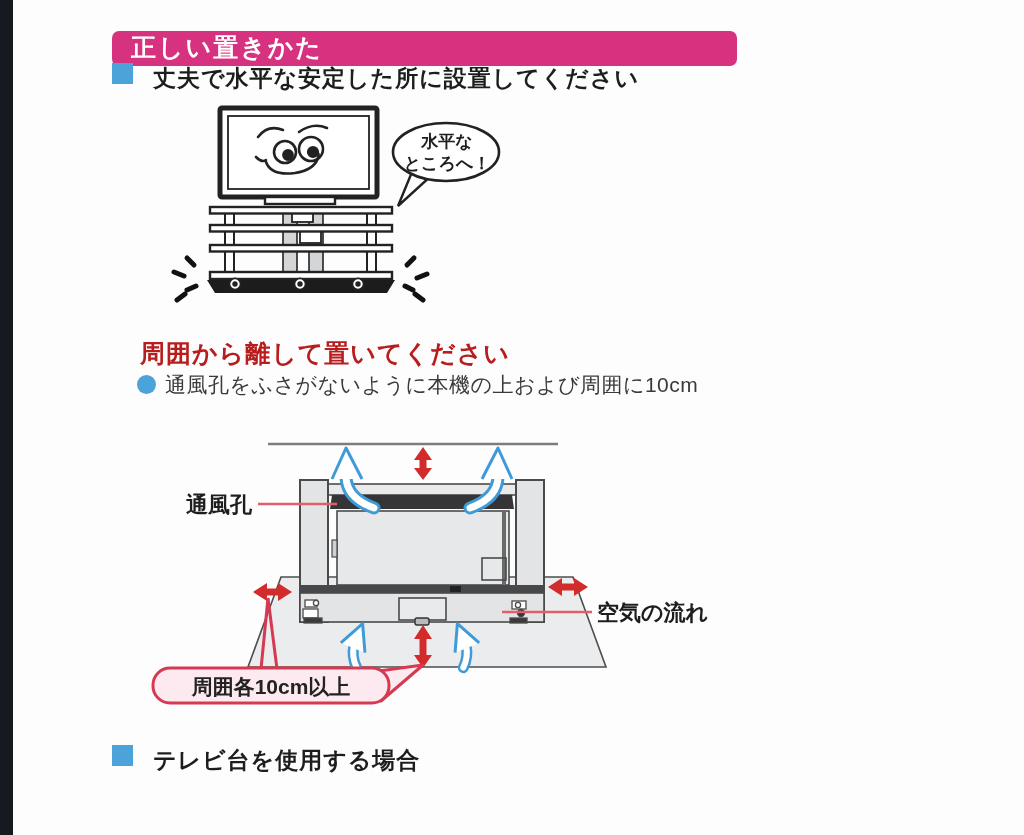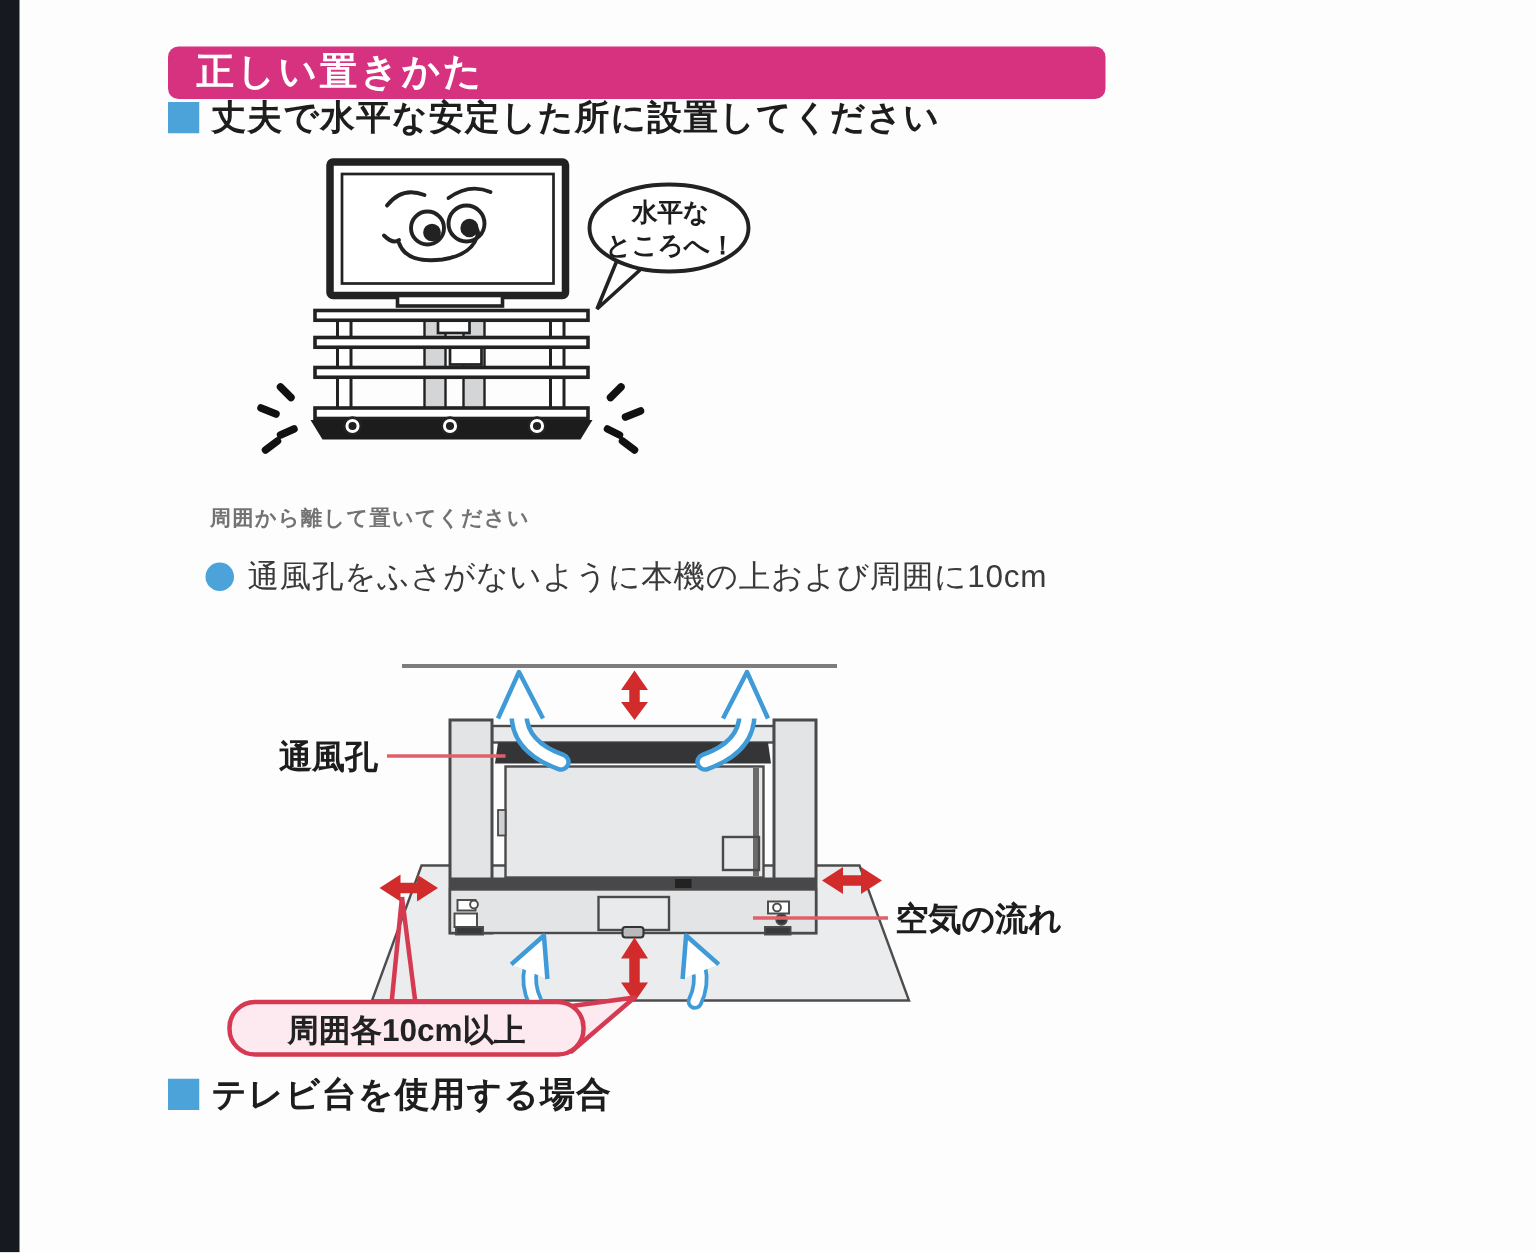--- a/index.html
+++ b/index.html
@@ -4,24 +4,24 @@
 <style>
   html,body{margin:0;padding:0;background:#fff;}
   #page{position:relative;width:1024px;height:835px;background:#fdfdfe;overflow:hidden;
         font-family:"Liberation Sans","DejaVu Sans",sans-serif;color:#2b2b2b;}
   #edge-strip{position:absolute;left:0;top:0;width:13px;height:835px;background:#161920;}
   
   .title-bar{position:absolute;left:112px;top:10px;width:625px;height:35px;border-radius:7px;
              display:flex;align-items:flex-start;padding-left:19px;box-sizing:border-box;margin-top:21px;}
   .title-bar span{color:#fff;font-size:25px;font-weight:800;letter-spacing:2px;}
   
-  .sq-head{position:absolute;display:flex;align-items:center;gap:8px;}
+  .sq-head{position:absolute;display:flex;gap:20px;}
   .sq{width:21px;height:21px;flex:0 0 auto;}
   .sq-head .txt{font-size:23px;font-weight:800;color:#1d1d1d;letter-spacing:1px;white-space:nowrap;}
-  .sub-head{position:absolute;font-size:14px;font-weight:800;color:#737373;letter-spacing:1px;white-space:nowrap;}
+  .sub-head{position:absolute;font-size:25px;font-weight:800;color:#b91c1c;letter-spacing:1px;white-space:nowrap;}
   
   .bullet-block{position:absolute;display:flex;align-items:flex-start;gap:9px;}
   .dot{width:19px;height:19px;border-radius:50%;flex:0 0 auto;margin-top:6px;}
   .bullet-lines{font-size:21px;line-height:32px;color:#3a3a3a;letter-spacing:0.5px;white-space:nowrap;}
   svg text{font-family:"Liberation Sans","DejaVu Sans",sans-serif;}
 </style>
 </head>
 <body>
 
 <div id="page">
@@ -201,19 +201,19 @@
       <path d="M 128,160 L 137,231" stroke="#d53a52" stroke-width="3" fill="none"></path>
       <polygon points="283,227 202,238 241,263" fill="#fdeaf0" stroke="#d53a52" stroke-width="3" stroke-linejoin="round"></polygon>
     </g>
 
     <g>
       <rect x="13" y="230" width="236" height="35" rx="17" fill="#fdeaf0" stroke="#d53a52" stroke-width="3"></rect>
       <text x="131" y="256" text-anchor="middle" font-size="21" font-weight="800" fill="#222">周囲各10cm以上</text>
     </g>
   </svg>
 
-  <div class="sq-head" style="left:112px;top:714px;">
+  <div class="sq-head" style="left:112px;top:745px;">
     <svg class="sq" viewBox="0 0 21 21">
         <rect x="0" y="0" width="21" height="21" fill="#4ba3d9"></rect>
       </svg>
     <span class="txt">テレビ台を使用する場合</span>
   </div>
 </div>
 
 </body></html>

